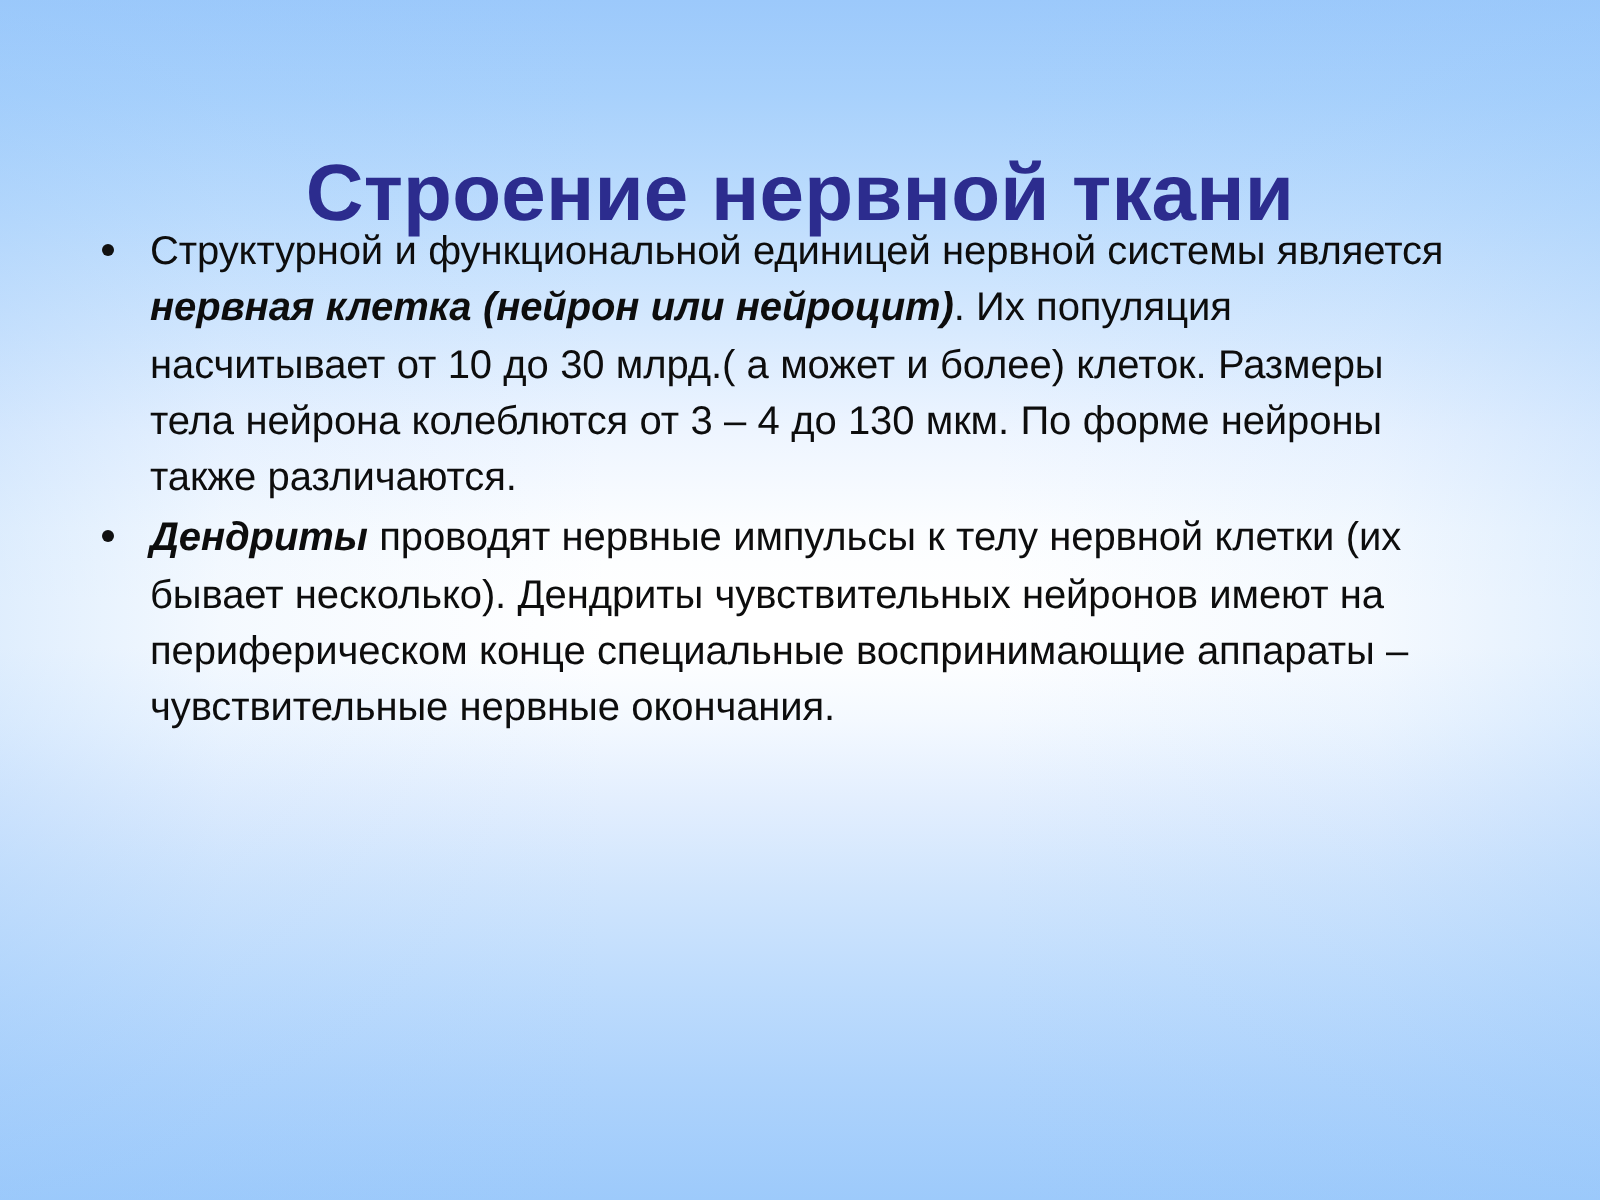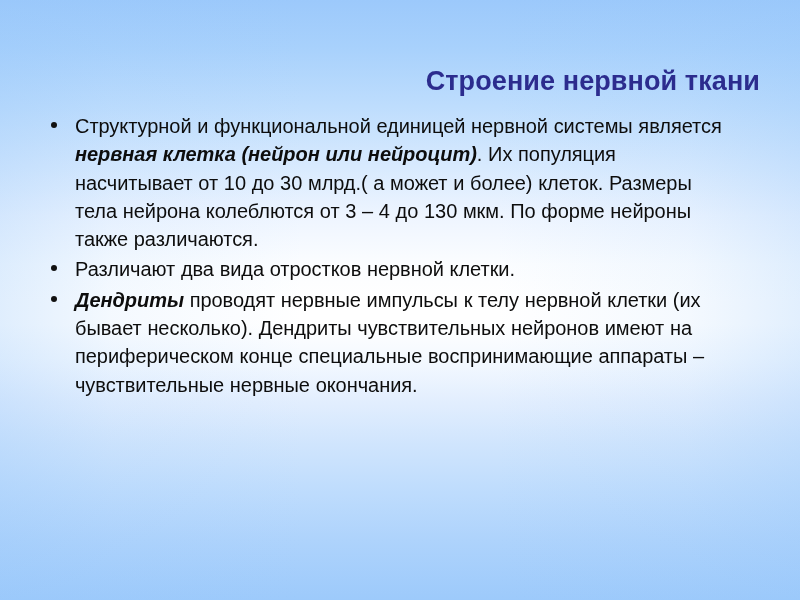--- a/index.html
+++ b/index.html
@@ -63,22 +63,22 @@
     z-index: 2;
     width: 100%;
     height: 100%;
   }
 
   .slide-title {
     position: absolute;
     top: 48px;
     left: 40px;
     width: 720px;
-    text-align: right;
-    font-size: 27px;
+    text-align: center;
+    font-size: 40px;
     font-weight: bold;
     line-height: 1.12;
     color: #2c2c8e;
     letter-spacing: 0.1px;
     white-space: nowrap;
   }
 
   .body-block {
     position: absolute;
     top: 112px;
@@ -125,22 +125,18 @@
 
     <h1 class="slide-title">Строение нервной ткани</h1>
 
     <div class="body-block" id="bullet-list">
         <p class="bullet-item">
           <span class="bullet-marker"></span>
           <span class="bullet-text"><span>Структурной и функциональной единицей нервной системы является </span><span class="em-term">нервная клетка (нейрон или нейроцит)</span><span>. Их популяция насчитывает от 10 до 30 млрд.( а может и более) клеток. Размеры тела нейрона колеблются от 3 – 4 до 130 мкм. По форме нейроны также различаются.</span></span>
         </p>
         <p class="bullet-item">
           <span class="bullet-marker"></span>
-          <span class="bullet-text"><span>Различают два вида отростков нервной клетки.</span></span>
-        </p>
-        <p class="bullet-item">
-          <span class="bullet-marker"></span>
           <span class="bullet-text"><span class="em-term">Дендриты</span><span> проводят нервные импульсы к телу нервной клетки (их бывает несколько). Дендриты чувствительных нейронов имеют на периферическом конце специальные воспринимающие аппараты – чувствительные нервные окончания.</span></span>
         </p>
       </div>
 
   </div>
 </div>
 
 </body></html>

